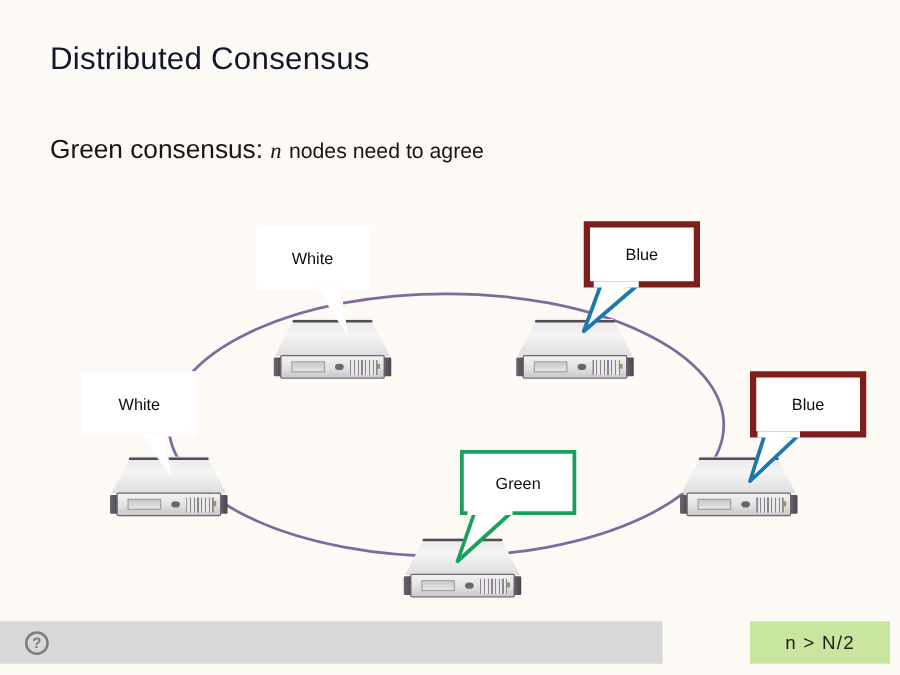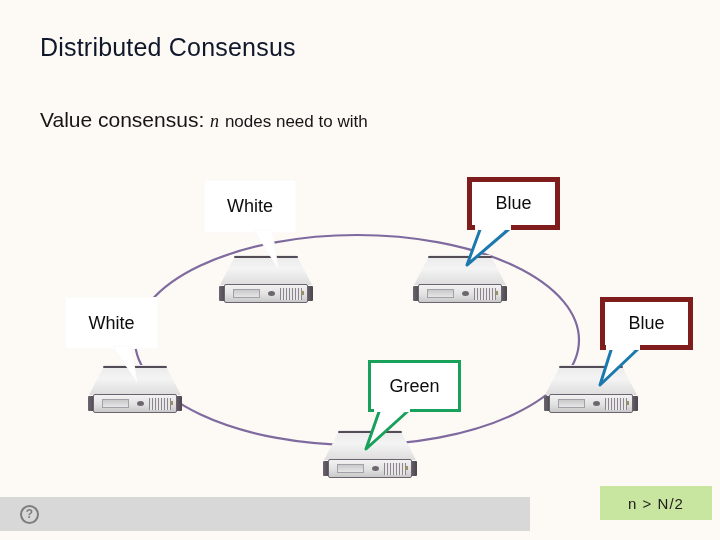--- a/index.html
+++ b/index.html
@@ -149,21 +149,21 @@
     position: absolute;
   }
   .callout .box {
     position: absolute;
     left: 0; top: 0;
     background: #ffffff;
     box-sizing: border-box;
     display: flex;
     align-items: center;
     justify-content: center;
-    font-size: 18px;
+    font-size: 13px;
     color: #0d0d0d;
   }
   .callout.white .box {
     border: 1px solid #fbfbfb;
     box-shadow: 0 0 0 0 rgba(0,0,0,0);
   }
   .callout.blue .box { border: 5px solid #7f1d1d; }
   .callout.green .box { border: 3px solid #18a15a; }
   .callout .tail { position: absolute; overflow: visible; }
 
@@ -198,43 +198,43 @@
     color: #7d7d7d;
     font-size: 12px;
     line-height: 15px;
     text-align: center;
     font-weight: bold;
     box-sizing: border-box;
   }
   #answer-box {
     position: absolute;
     left: 600px;
-    top: 486px;
+    top: 497px;
     width: 112px;
     height: 34px;
     background: #c9e6a0;
     display: flex;
     align-items: center;
     justify-content: center;
     font-size: 15px;
     color: #1d1d1d;
     letter-spacing: 1px;
   }
 </style>
 </head>
 <body>
 
 <div class="slide">
 
   <div id="slide-title">Distributed Consensus</div>
 
   <div id="subtitle">
-    <span>Value consensus:</span>
+    <span>Green consensus:</span>
     <span class="ital">n</span>
-    <span class="small">nodes need to with</span>
+    <span class="small">nodes need to agree</span>
   </div>
 
   <div id="diagram">
 
     <svg id="ring-svg" width="720" height="345">
       <ellipse id="ring-ellipse" cx="357" cy="190" rx="222" ry="105" fill="none" stroke="#7e6a9e" stroke-width="2.2"></ellipse>
     </svg>
 
     <div class="server" style="left:220px; top:105px;">
       <div class="top"></div>

